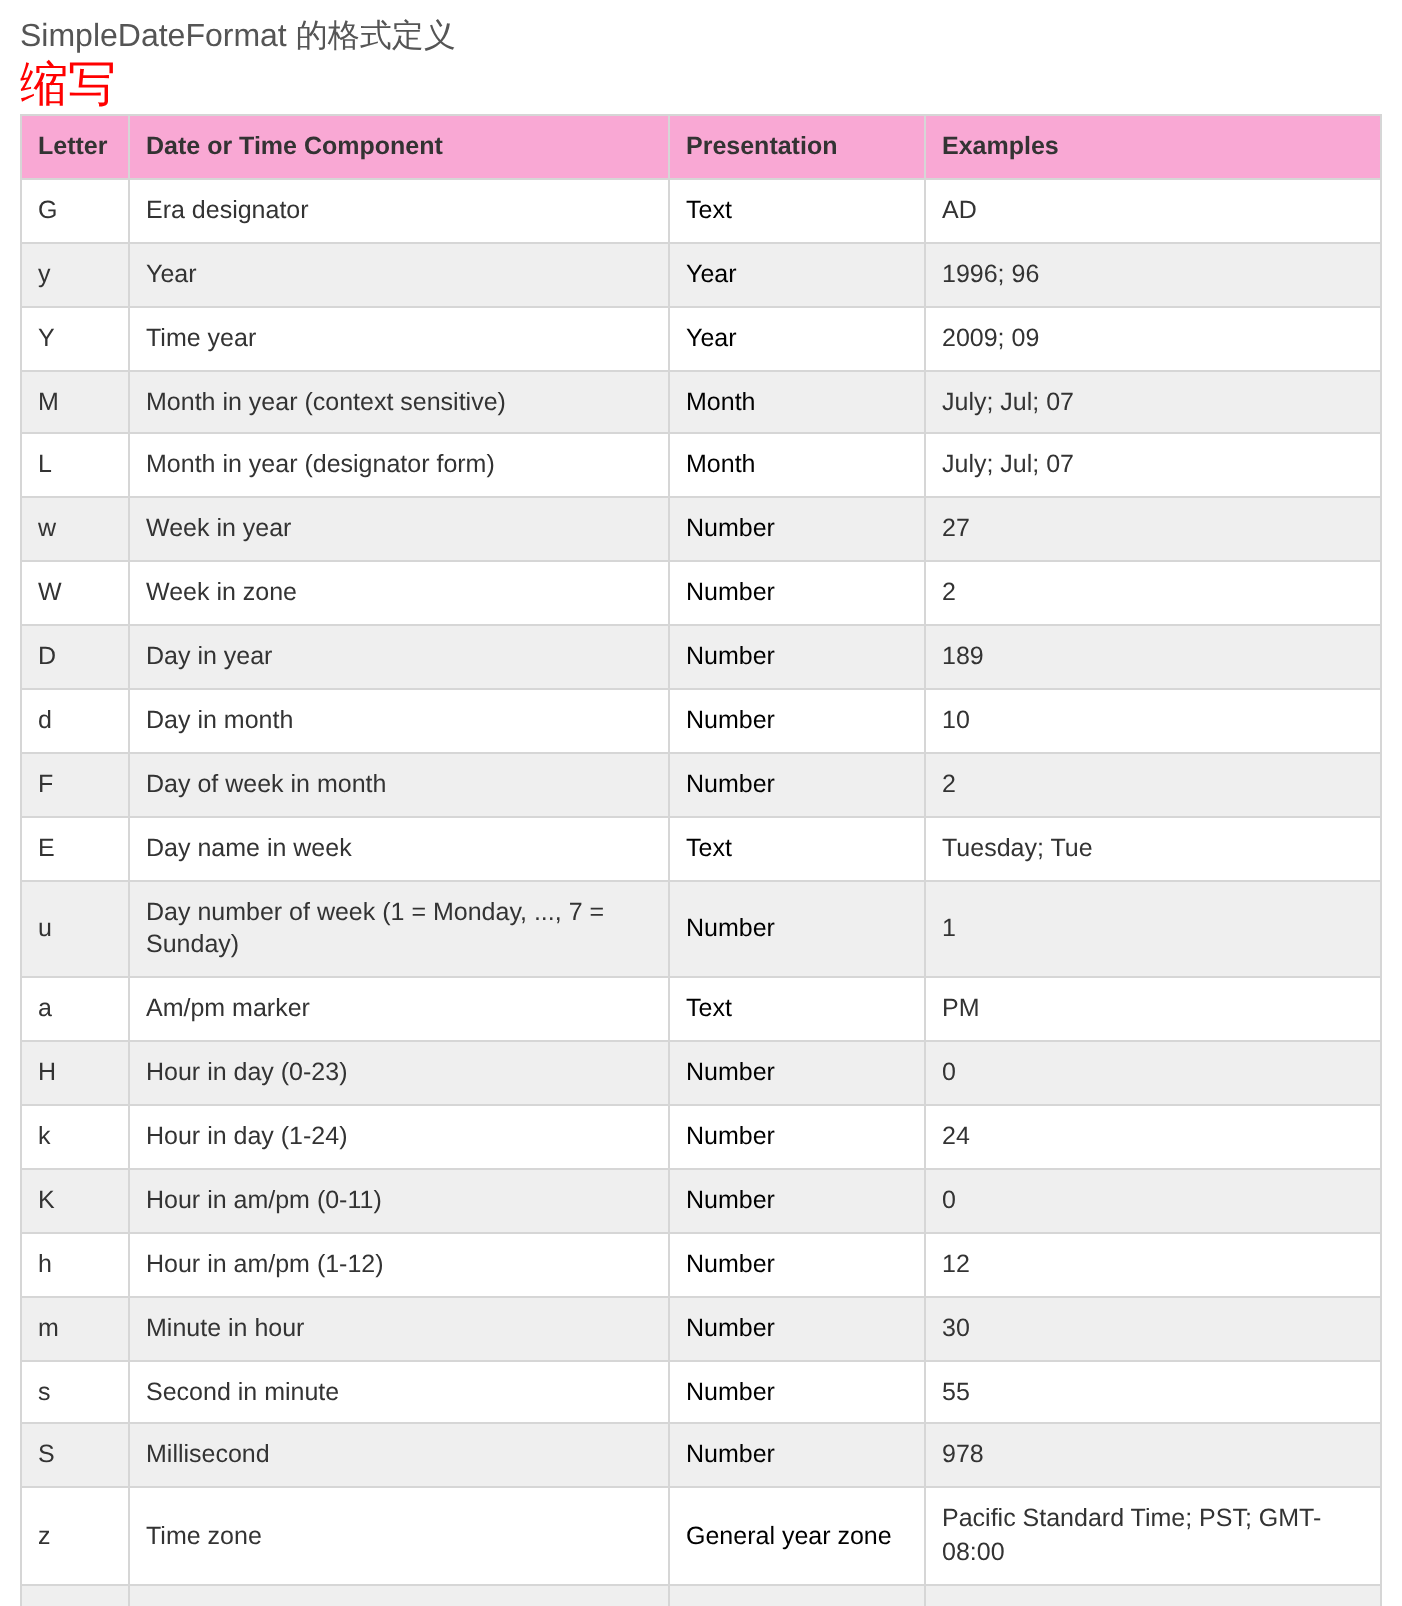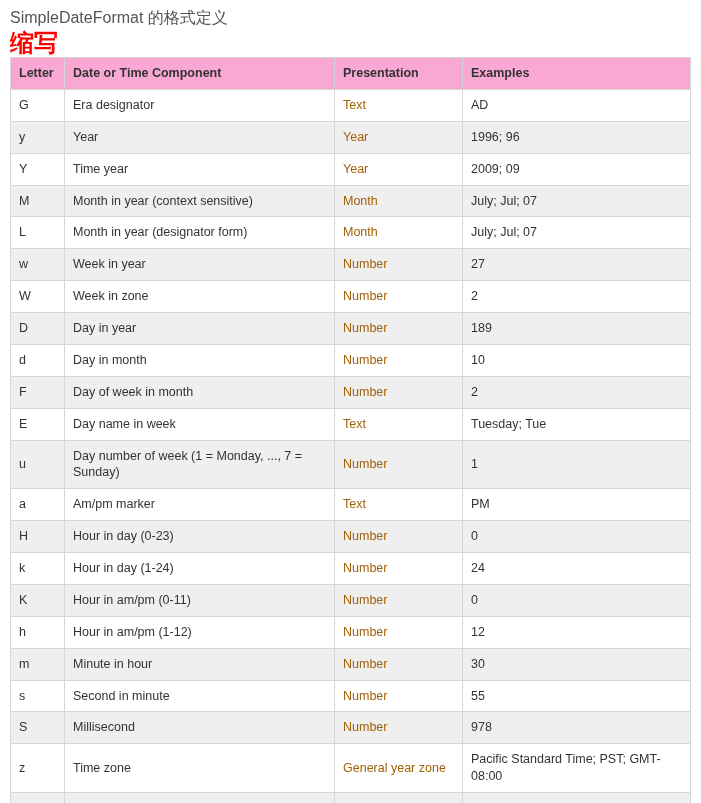--- a/index.html
+++ b/index.html
@@ -14,21 +14,21 @@
     position: relative;
   }
   .caption {
     font-size: 16px;
     color: #555;
     margin: 0 0 2px 0;
   }
   .red-label {
     color: #ff0000;
     font-size: 24px;
-    font-weight: 700;
+    font-weight: 400;
     line-height: 1;
     margin: 2px 0 2px 0;
   }
   table {
     border-collapse: collapse;
     width: 100%;
     table-layout: fixed;
   }
   col.c-letter { width: 54px; }
   col.c-comp   { width: 270px; }
@@ -48,21 +48,21 @@
     font-weight: bold;
     color: #333;
   }
   tbody tr:nth-child(even) td {
     background: #efefef;
   }
   tbody tr:nth-child(odd) td {
     background: #ffffff;
   }
   .pres {
-    color: #a16207;
+    color: #000000;
   }
 </style>
 </head>
 <body>
 
 <div class="caption">SimpleDateFormat 的格式定义</div>
 <div class="red-label">缩写</div>
 
 <table>
   <colgroup>

